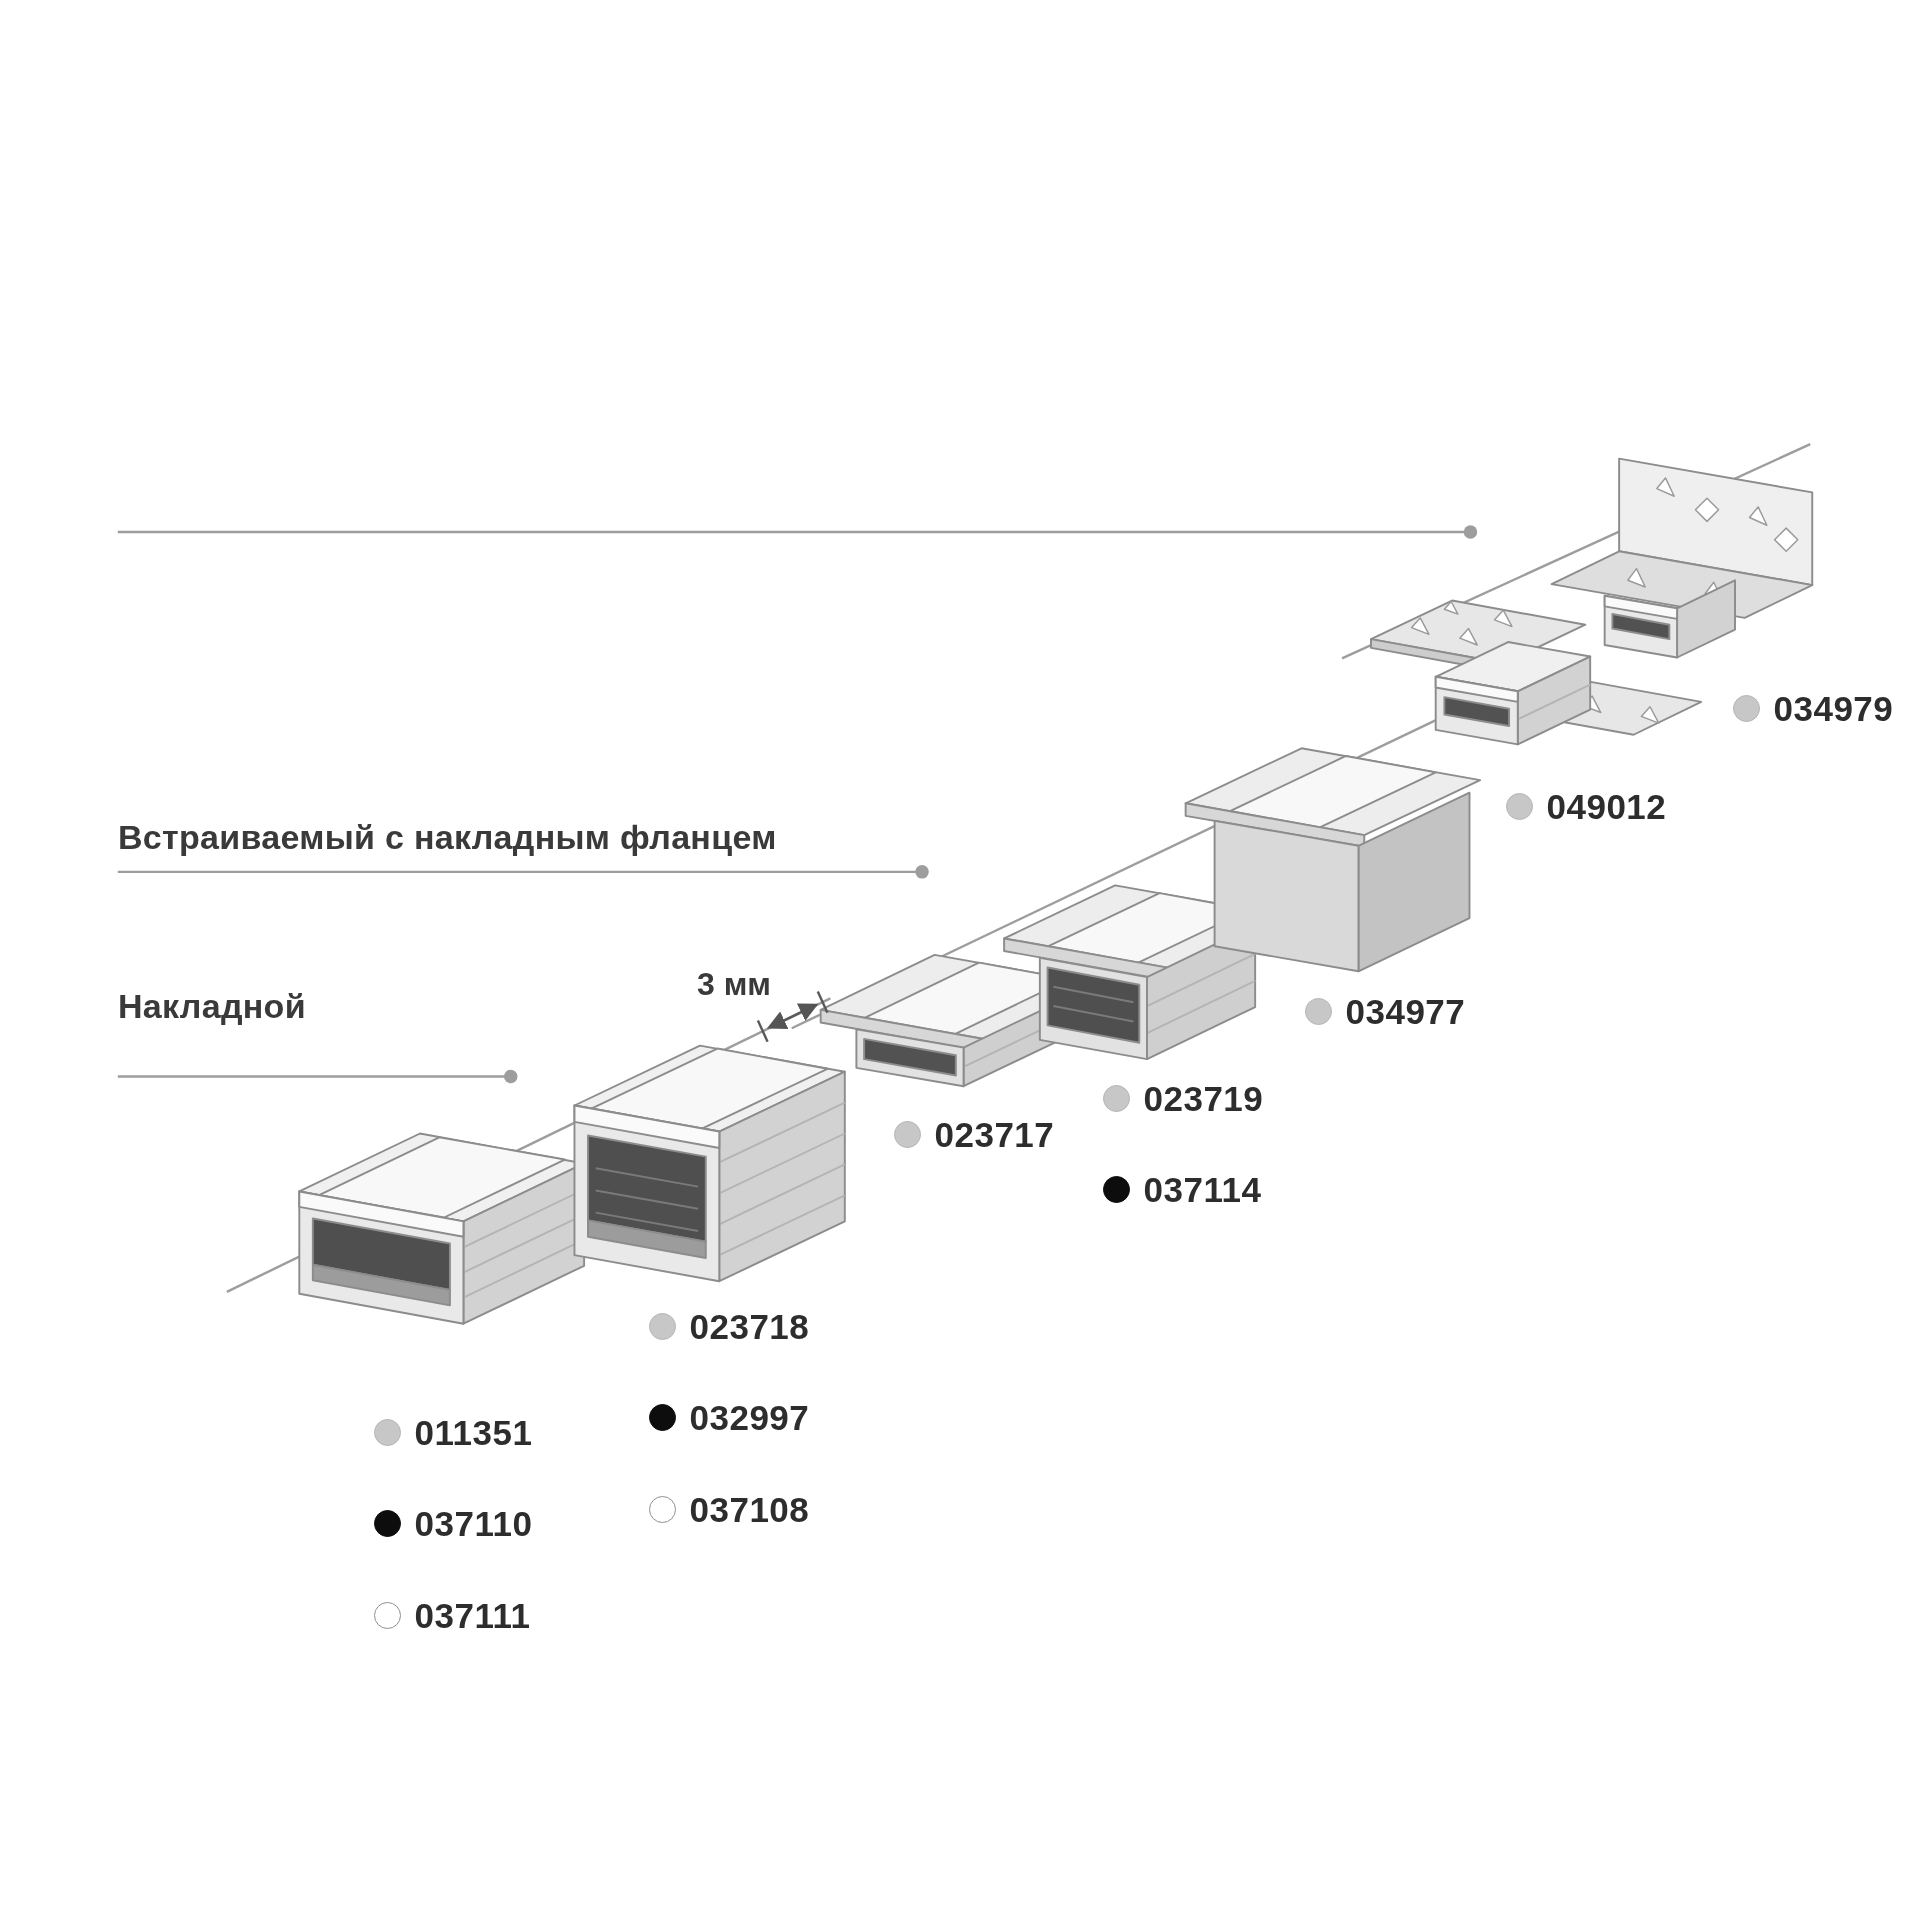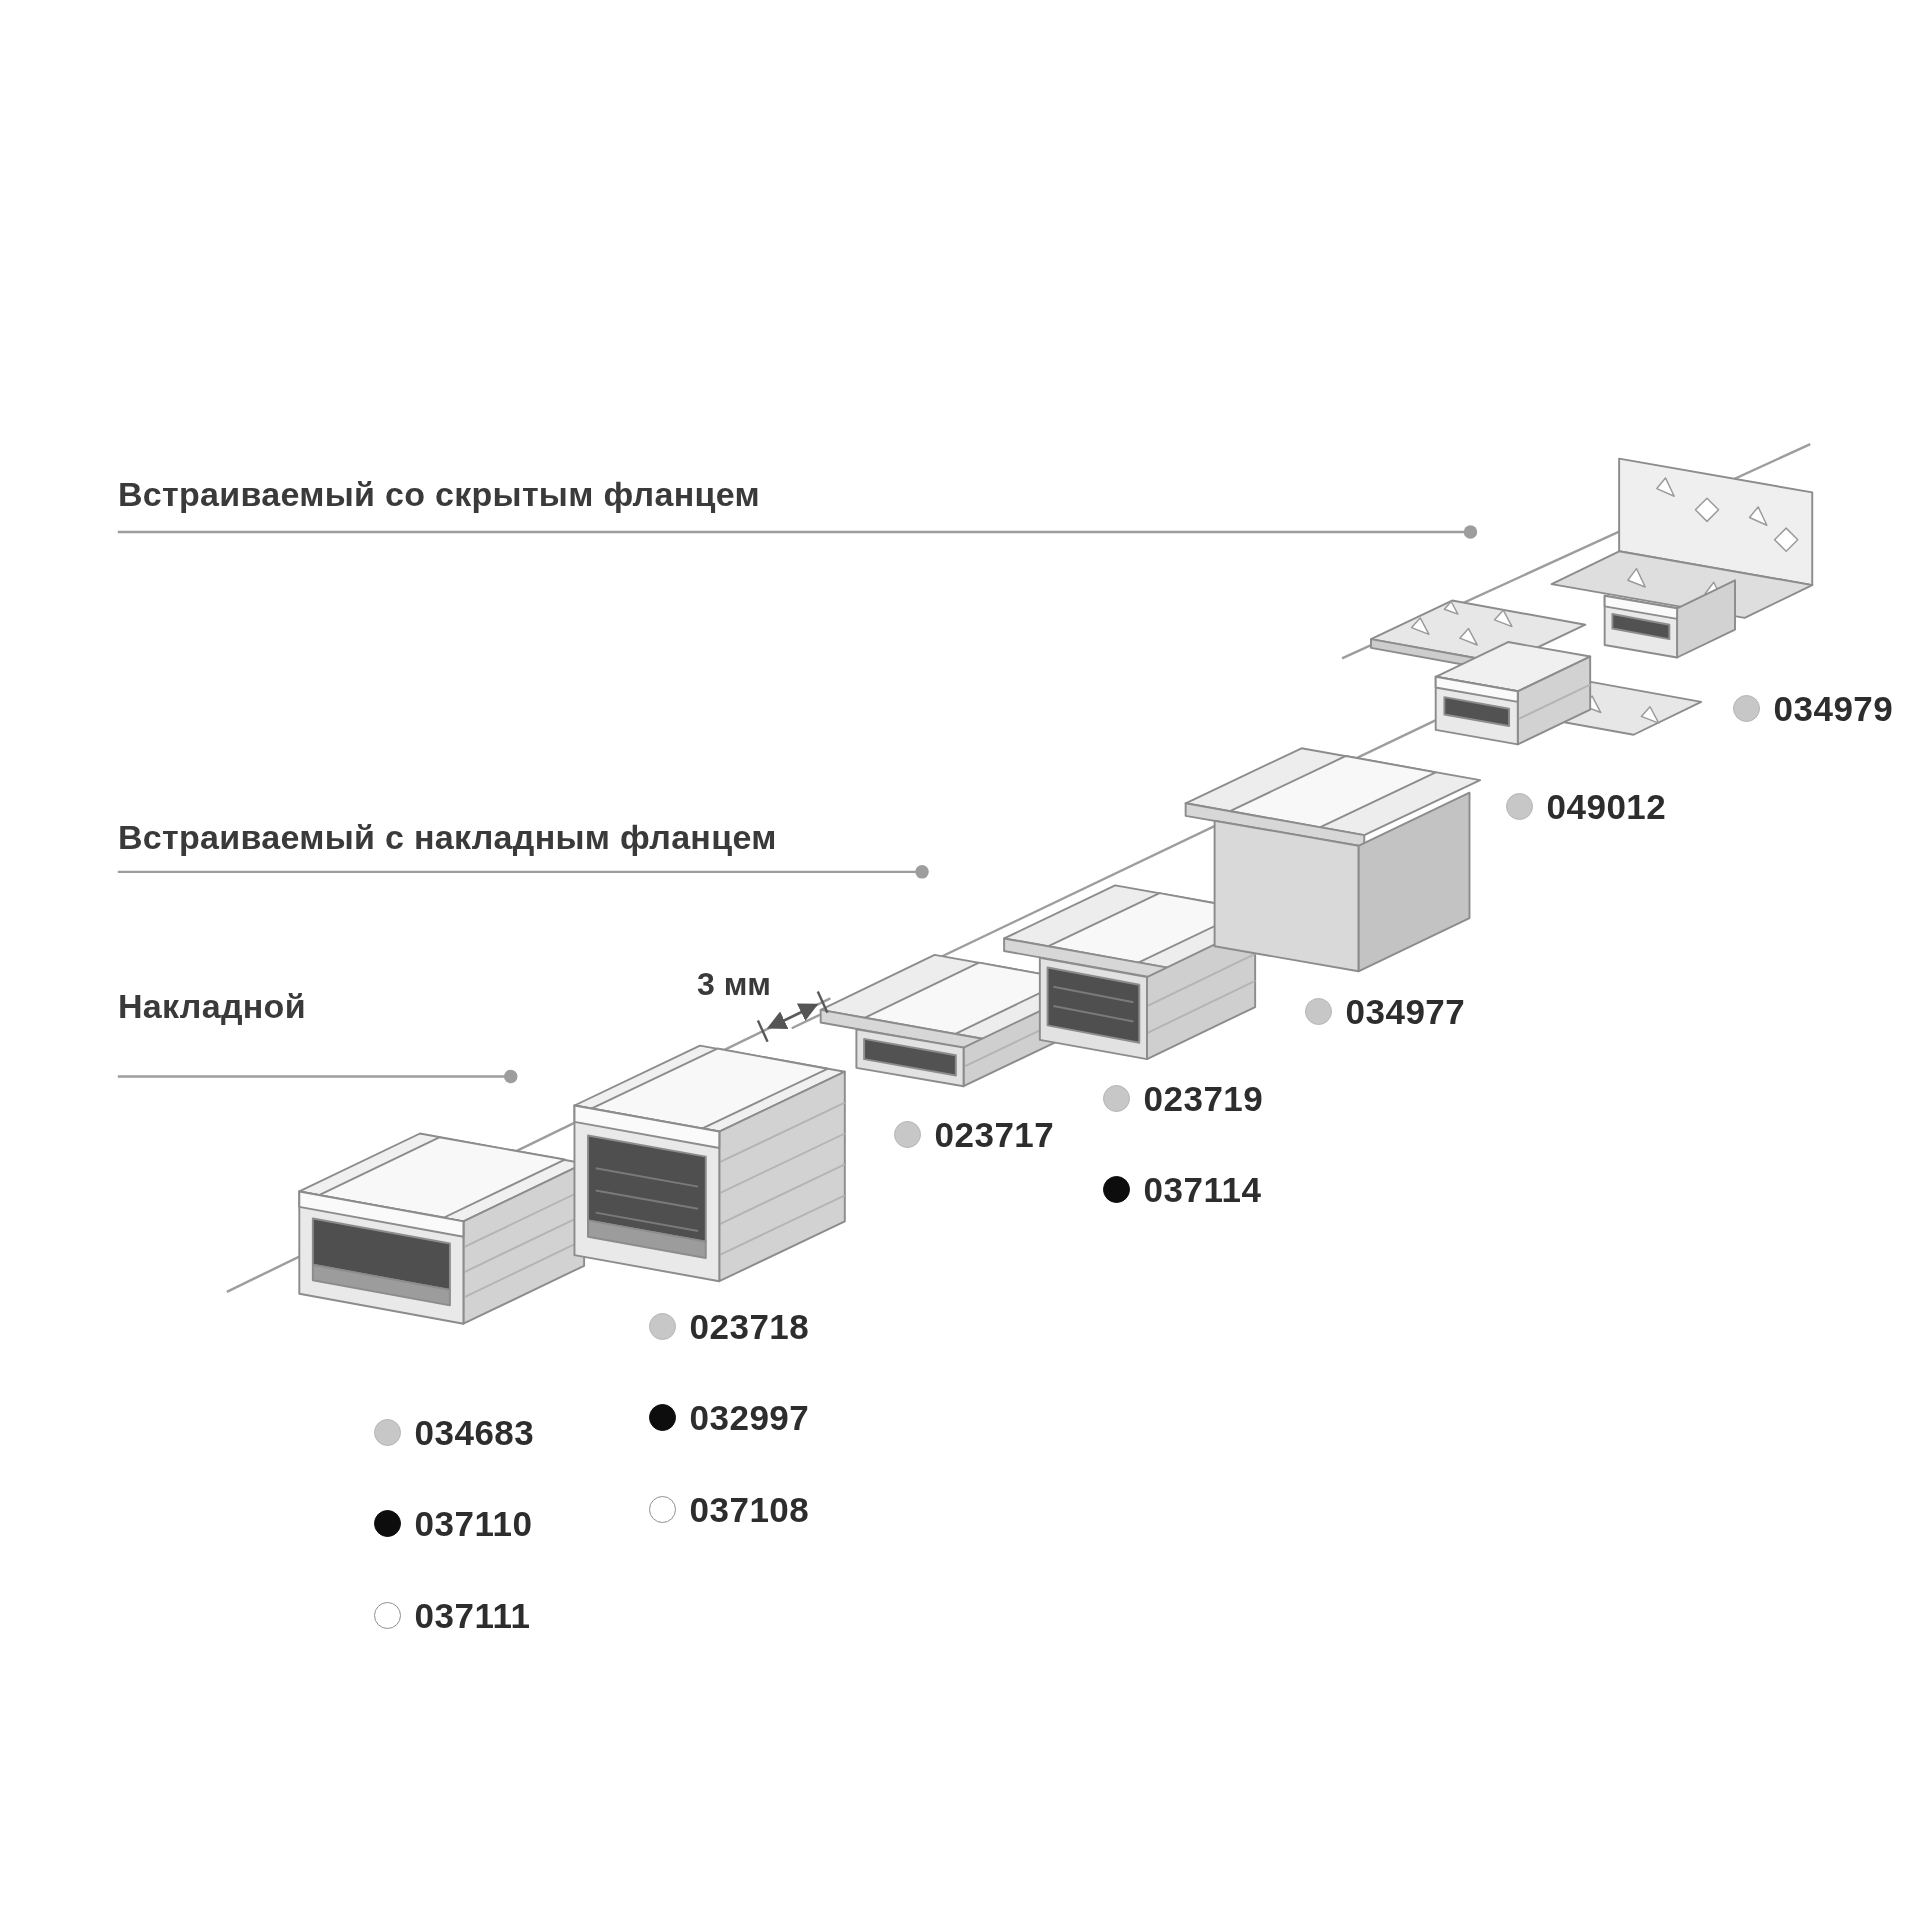--- a/index.html
+++ b/index.html
@@ -199,30 +199,29 @@
 
     </g>
 
     <g stroke="#5a5a5a" stroke-width="2.5">
       <line x1="785" y1="1057" x2="795" y2="1079"></line>
       <line x1="847" y1="1027" x2="857" y2="1049"></line>
       <line x1="797" y1="1064" x2="845" y2="1041" marker-start="url(#arrow)" marker-end="url(#arrow)"></line>
     </g>
   </svg>
 
-  <div class="cat" style="left:118px; top:475px;">Встраиваемый со скрытым фланцем</div>
   <div class="cat" style="left:118px; top:818px;">Встраиваемый с накладным фланцем</div>
   <div class="cat" style="left:118px; top:987px;">Накладной</div>
 
   <div class="dim">3 мм</div>
 
   <div class="codes" style="left:374px; top:1377px;">
     <div class="code-row">
       <span class="dot" style="background-color: rgb(199, 199, 199); border-color: rgb(181, 181, 181);"></span>
-      <span class="code-text">034683</span>
+      <span class="code-text">011351</span>
     </div>
     <div class="code-row">
       <span class="dot" style="background-color: rgb(13, 13, 13); border-color: rgb(13, 13, 13);"></span>
       <span class="code-text">037110</span>
     </div>
     <div class="code-row">
       <span class="dot" style="background-color: rgb(255, 255, 255); border-color: rgb(143, 143, 143);"></span>
       <span class="code-text">037111</span>
     </div>
   </div>

